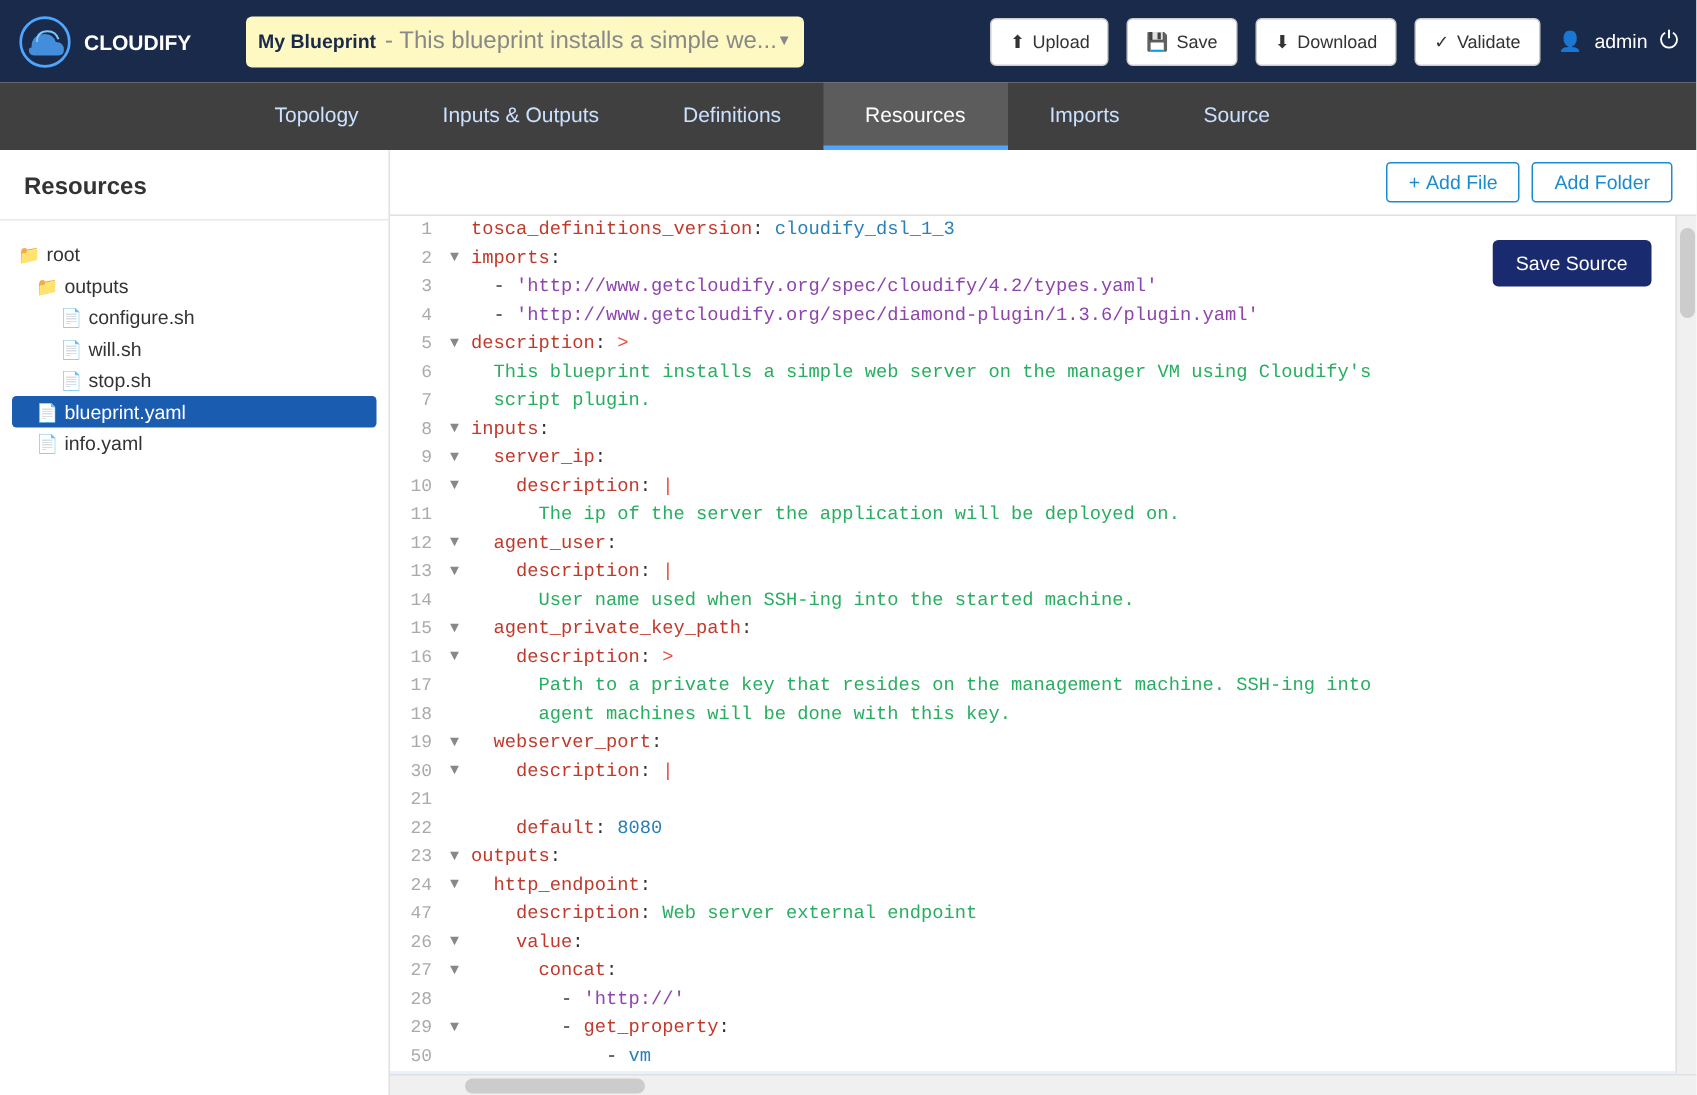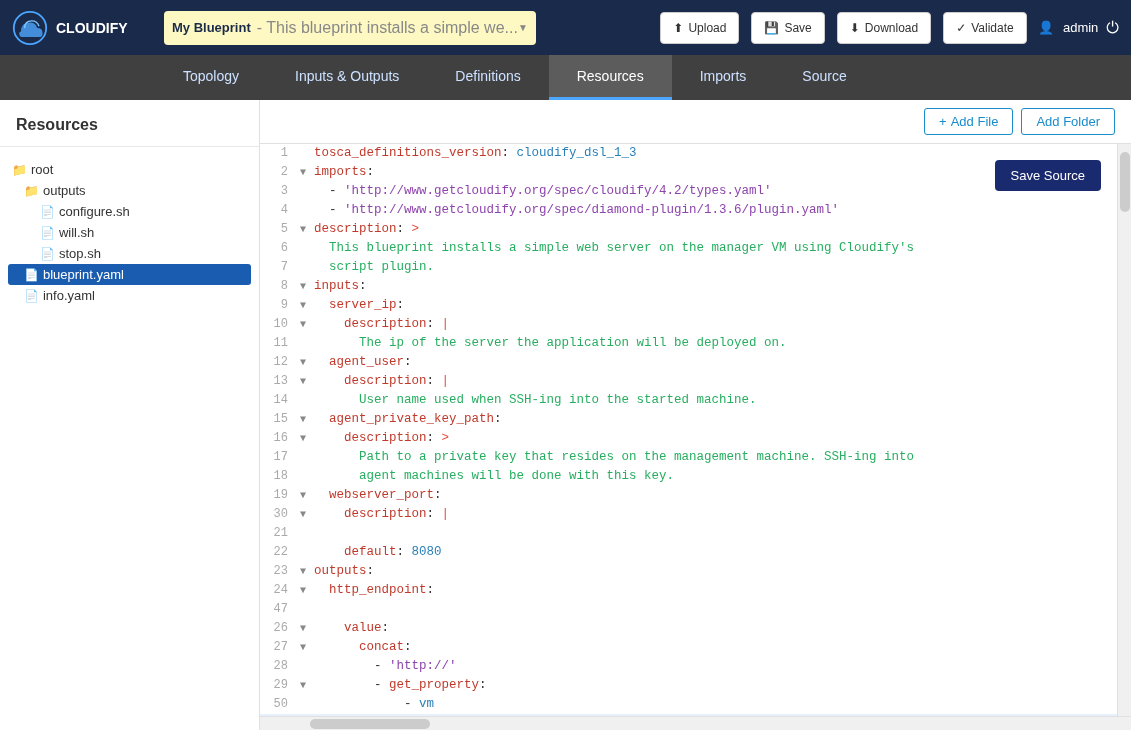--- a/index.html
+++ b/index.html
@@ -517,20 +517,21 @@
 
             <div class="code-line">
               <span class="line-num">24</span>
               <span class="line-collapse" style="color:#888;cursor:pointer;">▼</span>
               <span class="line-content">  <span class="k">http_endpoint</span><span>:</span></span>
             </div>
 
             <div class="code-line">
               <span class="line-num">47</span>
               <span class="line-collapse"></span>
+              <span class="line-content">    <span class="k">description</span><span>: </span><span class="c">Web server external endpoint</span></span>
             </div>
 
             <div class="code-line">
               <span class="line-num">26</span>
               <span class="line-collapse" style="color:#888;cursor:pointer;">▼</span>
               <span class="line-content">    <span class="k">value</span><span>:</span></span>
             </div>
 
             <div class="code-line">
               <span class="line-num">27</span>

